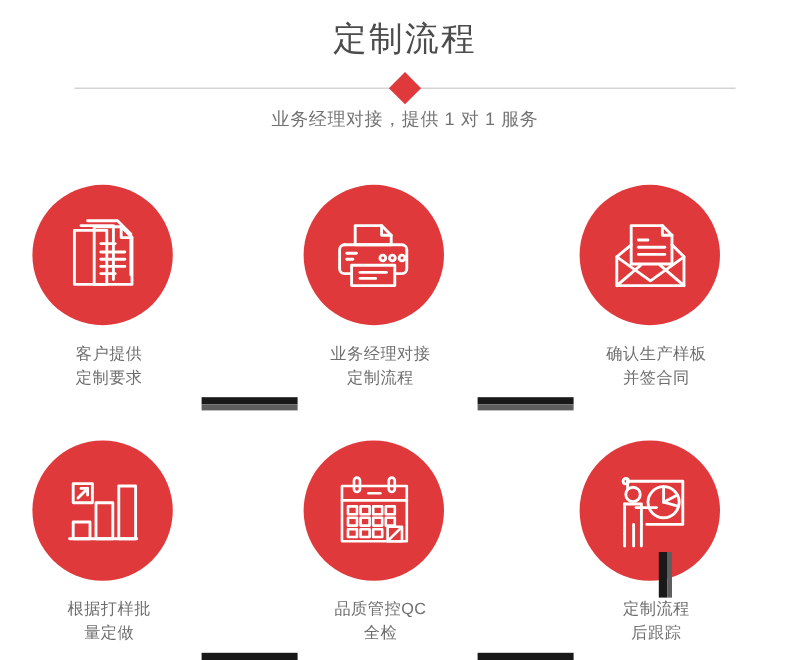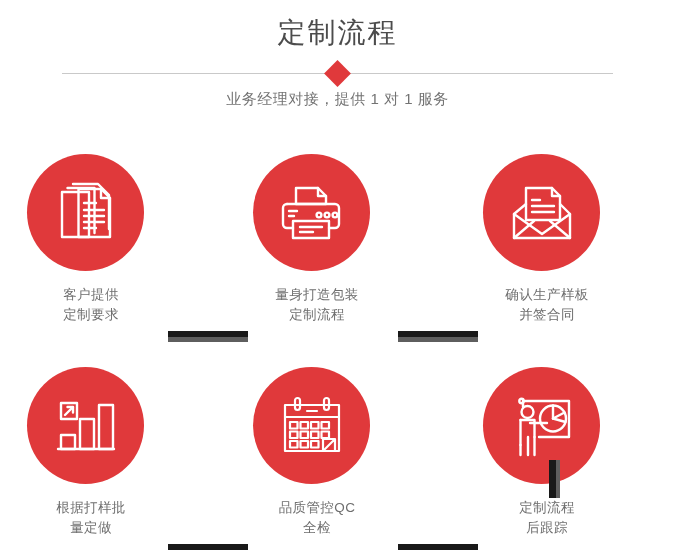--- a/index.html
+++ b/index.html
@@ -221,21 +221,21 @@
           <circle cx="40" cy="35" r="2.4"></circle>
           <circle cx="48" cy="35" r="2.4"></circle>
           <circle cx="56" cy="35" r="2.4"></circle>
           <path d="M14 41 H50 V58 H14 Z"></path>
           <path d="M21 47 H43"></path>
           <path d="M21 52 H34"></path>
         </svg>
       </span>
     </div>
     <div class="step-caption">
-      <span>量身打造包装</span>
+      <span>业务经理对接</span>
       <span class="line2">定制流程</span>
     </div>
   </div>
 
   <div class="step step-col-2 step-row-0">
     <div class="circle">
       <span>
         <svg width="66" height="66" viewBox="0 0 66 66" fill="none" stroke="#ffffff" stroke-width="2.4" stroke-linejoin="round" stroke-linecap="round">
           <path d="M17 8 H43 L51 16 V40 H17 Z"></path>
           <path d="M43 8 V16 H51"></path>

